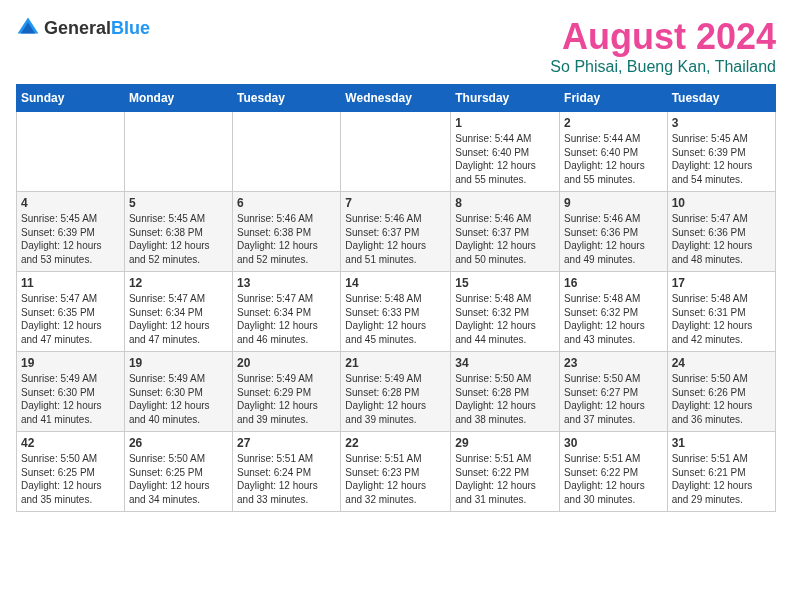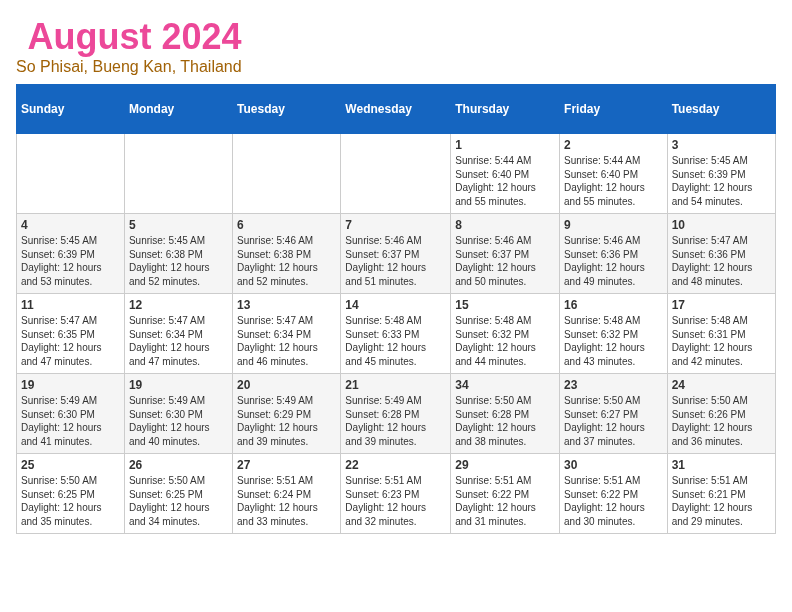--- a/index.html
+++ b/index.html
@@ -38,31 +38,31 @@
     .title-block {
       text-align: right;
     }
     .month-year {
       font-size: 36px;
       font-weight: bold;
       color: #ec4899;
     }
     .location {
       font-size: 16px;
-      color: #a16207;
+      color: #0f766e;
     }
     table {
       width: 100%;
       border-collapse: collapse;
       font-size: 11px;
     }
     thead tr th {
       background-color: #1565C0;
       color: #fff;
-      padding: 17px 4px;
+      padding: 6px 4px;
       text-align: left;
       font-size: 12px;
       font-weight: bold;
       border: 1px solid #1565C0;
     }
     tbody tr td {
       border: 1px solid #ccc;
       vertical-align: top;
       padding: 4px;
       height: 80px;
@@ -86,20 +86,29 @@
       line-height: 1.35;
     }
     .empty-cell {
       background-color: #fff;
     }
   </style>
 </head>
 <body>
 
 <div class="header">
+  <div class="logo">
+    <svg class="logo-icon" viewBox="0 0 30 30" xmlns="http://www.w3.org/2000/svg">
+      <polygon points="15,2 28,22 2,22" fill="#2196F3"></polygon>
+      <polygon points="15,8 24,22 6,22" fill="#1565C0"></polygon>
+    </svg>
+    <div>
+      <span class="logo-text-general">General</span><span class="logo-text-blue">Blue</span>
+    </div>
+  </div>
   <div class="title-block">
     <div class="month-year">August 2024</div>
     <div class="location">So Phisai, Bueng Kan, Thailand</div>
   </div>
 </div>
 
 <table>
   <thead>
     <tr id="header-row">
         <th>Sunday</th>
@@ -287,21 +296,21 @@
         <td>
           <div class="day-num">24</div>
           <div class="day-info" style="white-space: pre-line;">Sunrise: 5:50 AM
 Sunset: 6:26 PM
 Daylight: 12 hours
 and 36 minutes.</div>
         </td>
       </tr>
       <tr>
         <td>
-          <div class="day-num">25</div>
+          <div class="day-num">42</div>
           <div class="day-info" style="white-space: pre-line;">Sunrise: 5:50 AM
 Sunset: 6:25 PM
 Daylight: 12 hours
 and 35 minutes.</div>
         </td>
         <td>
           <div class="day-num">26</div>
           <div class="day-info" style="white-space: pre-line;">Sunrise: 5:50 AM
 Sunset: 6:25 PM
 Daylight: 12 hours

